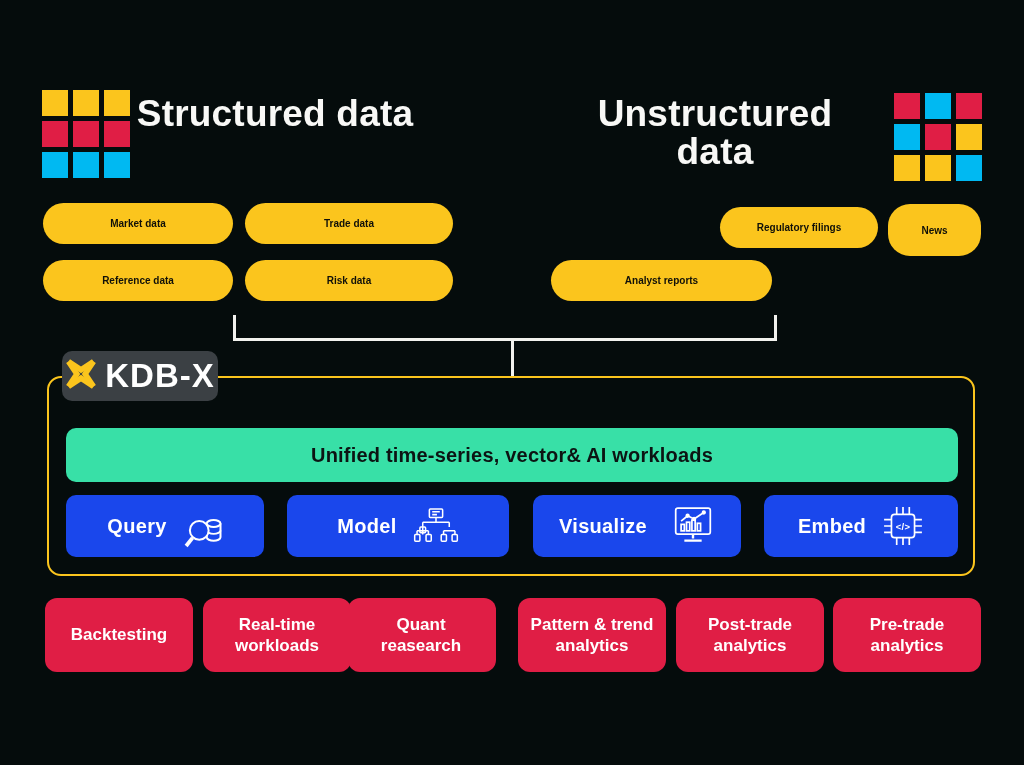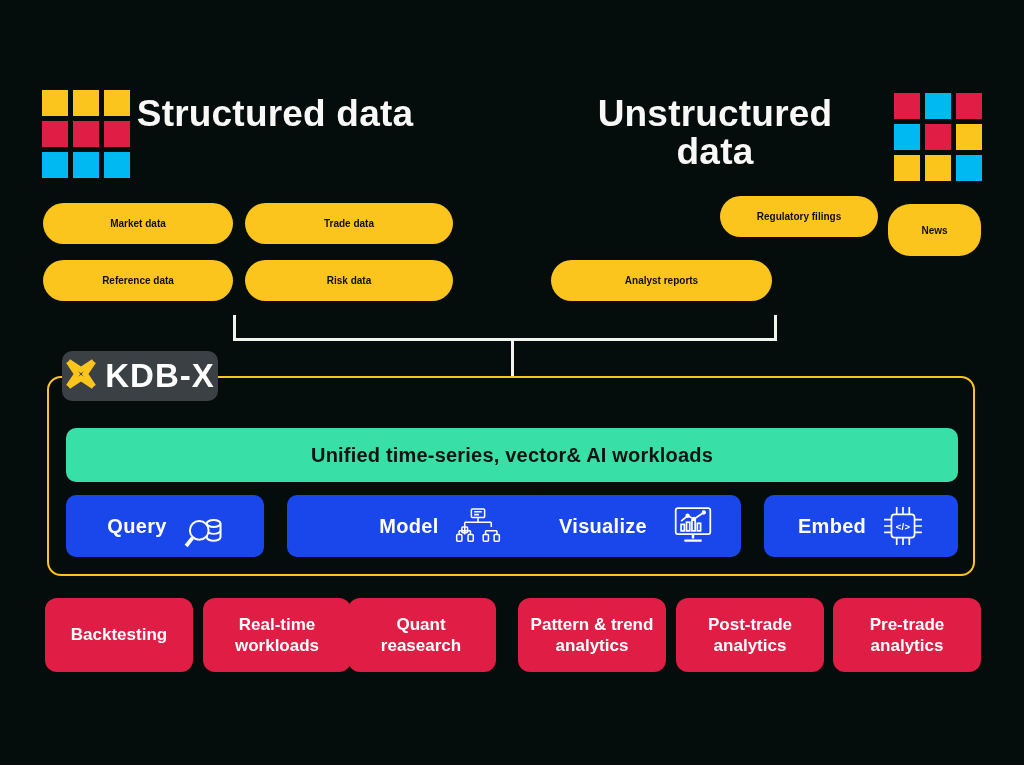--- a/index.html
+++ b/index.html
@@ -85,21 +85,21 @@
     </div>
 
   <div class="heading" style="left:565px; top:95px; width:300px;">Unstructured data</div>
   <div class="heading" style="left:130px; top:95px; width:290px;">Structured data</div>
 
   <div class="pill" style="left:43px;  top:203px; width:190px;">Market data</div>
   <div class="pill" style="left:245px; top:203px; width:208px;">Trade data</div>
   <div class="pill" style="left:43px;  top:260px; width:190px;">Reference data</div>
   <div class="pill" style="left:245px; top:260px; width:208px;">Risk data</div>
 
-  <div class="pill" style="left:720px; top:196px; width:158px;">Regulatory filings</div>
+  <div class="pill" style="left:720px; top:207px; width:158px;">Regulatory filings</div>
   <div class="pill" style="left:888px; top:204px; width:93px; height:52px;">News</div>
   <div class="pill" style="left:551px; top:260px; width:221px;">Analyst reports</div>
 
   <div class="line" style="left:233px; top:315px; width:3px; height:26px;"></div>
   <div class="line" style="left:774px; top:315px; width:3px; height:26px;"></div>
   <div class="line" style="left:233px; top:338px; width:544px; height:3px;"></div>
   <div class="line" style="left:511px; top:338px; width:3px; height:38px;"></div>
 
   <div class="kdbx-box"></div>
 
@@ -123,21 +123,21 @@
       <svg width="40" height="40" viewBox="0 0 32 32" fill="none" stroke="#ffffff" stroke-width="1.6">
         <path d="M19 10 c0-1.6 2.6-2.8 5.5-2.8 s5.5 1.2 5.5 2.8 v11 c0 1.6-2.6 2.8-5.5 2.8 s-5.5-1.2-5.5-2.8 z"></path>
         <path d="M19 10 c0 1.6 2.6 2.8 5.5 2.8 s5.5-1.2 5.5-2.8"></path>
         <path d="M19 15.5 c0 1.6 2.6 2.8 5.5 2.8 s5.5-1.2 5.5-2.8"></path>
         <circle cx="13" cy="15.5" r="7.5" fill="#1a47ec"></circle>
         <path d="M7.6 21.5 L2.5 28" stroke-width="3"></path>
       </svg>
     </span>
   </div>
 
-  <div class="cap" style="left:287px; width:222px;padding-left:42px;">
+  <div class="cap" style="left:287px; width:222px;">
     <span>Model</span>
     <span>
       <svg width="46" height="36" viewBox="0 0 48 38" fill="none" stroke="#ffffff" stroke-width="1.6">
         <rect x="17" y="1" width="14" height="9" rx="1"></rect>
         <path d="M20 4 h8 M20 7 h5"></path>
         <path d="M24 10 v5 M10 15 h28 M10 15 v5 M38 15 v5"></path>
         <path d="M4 24 h12 M4 24 v4 M16 24 v4 M10 20 v8"></path>
         <rect x="7" y="20" width="6" height="6" rx="1"></rect>
         <rect x="1.5" y="28" width="5.5" height="7" rx="1"></rect>
         <rect x="13.5" y="28" width="5.5" height="7" rx="1"></rect>

